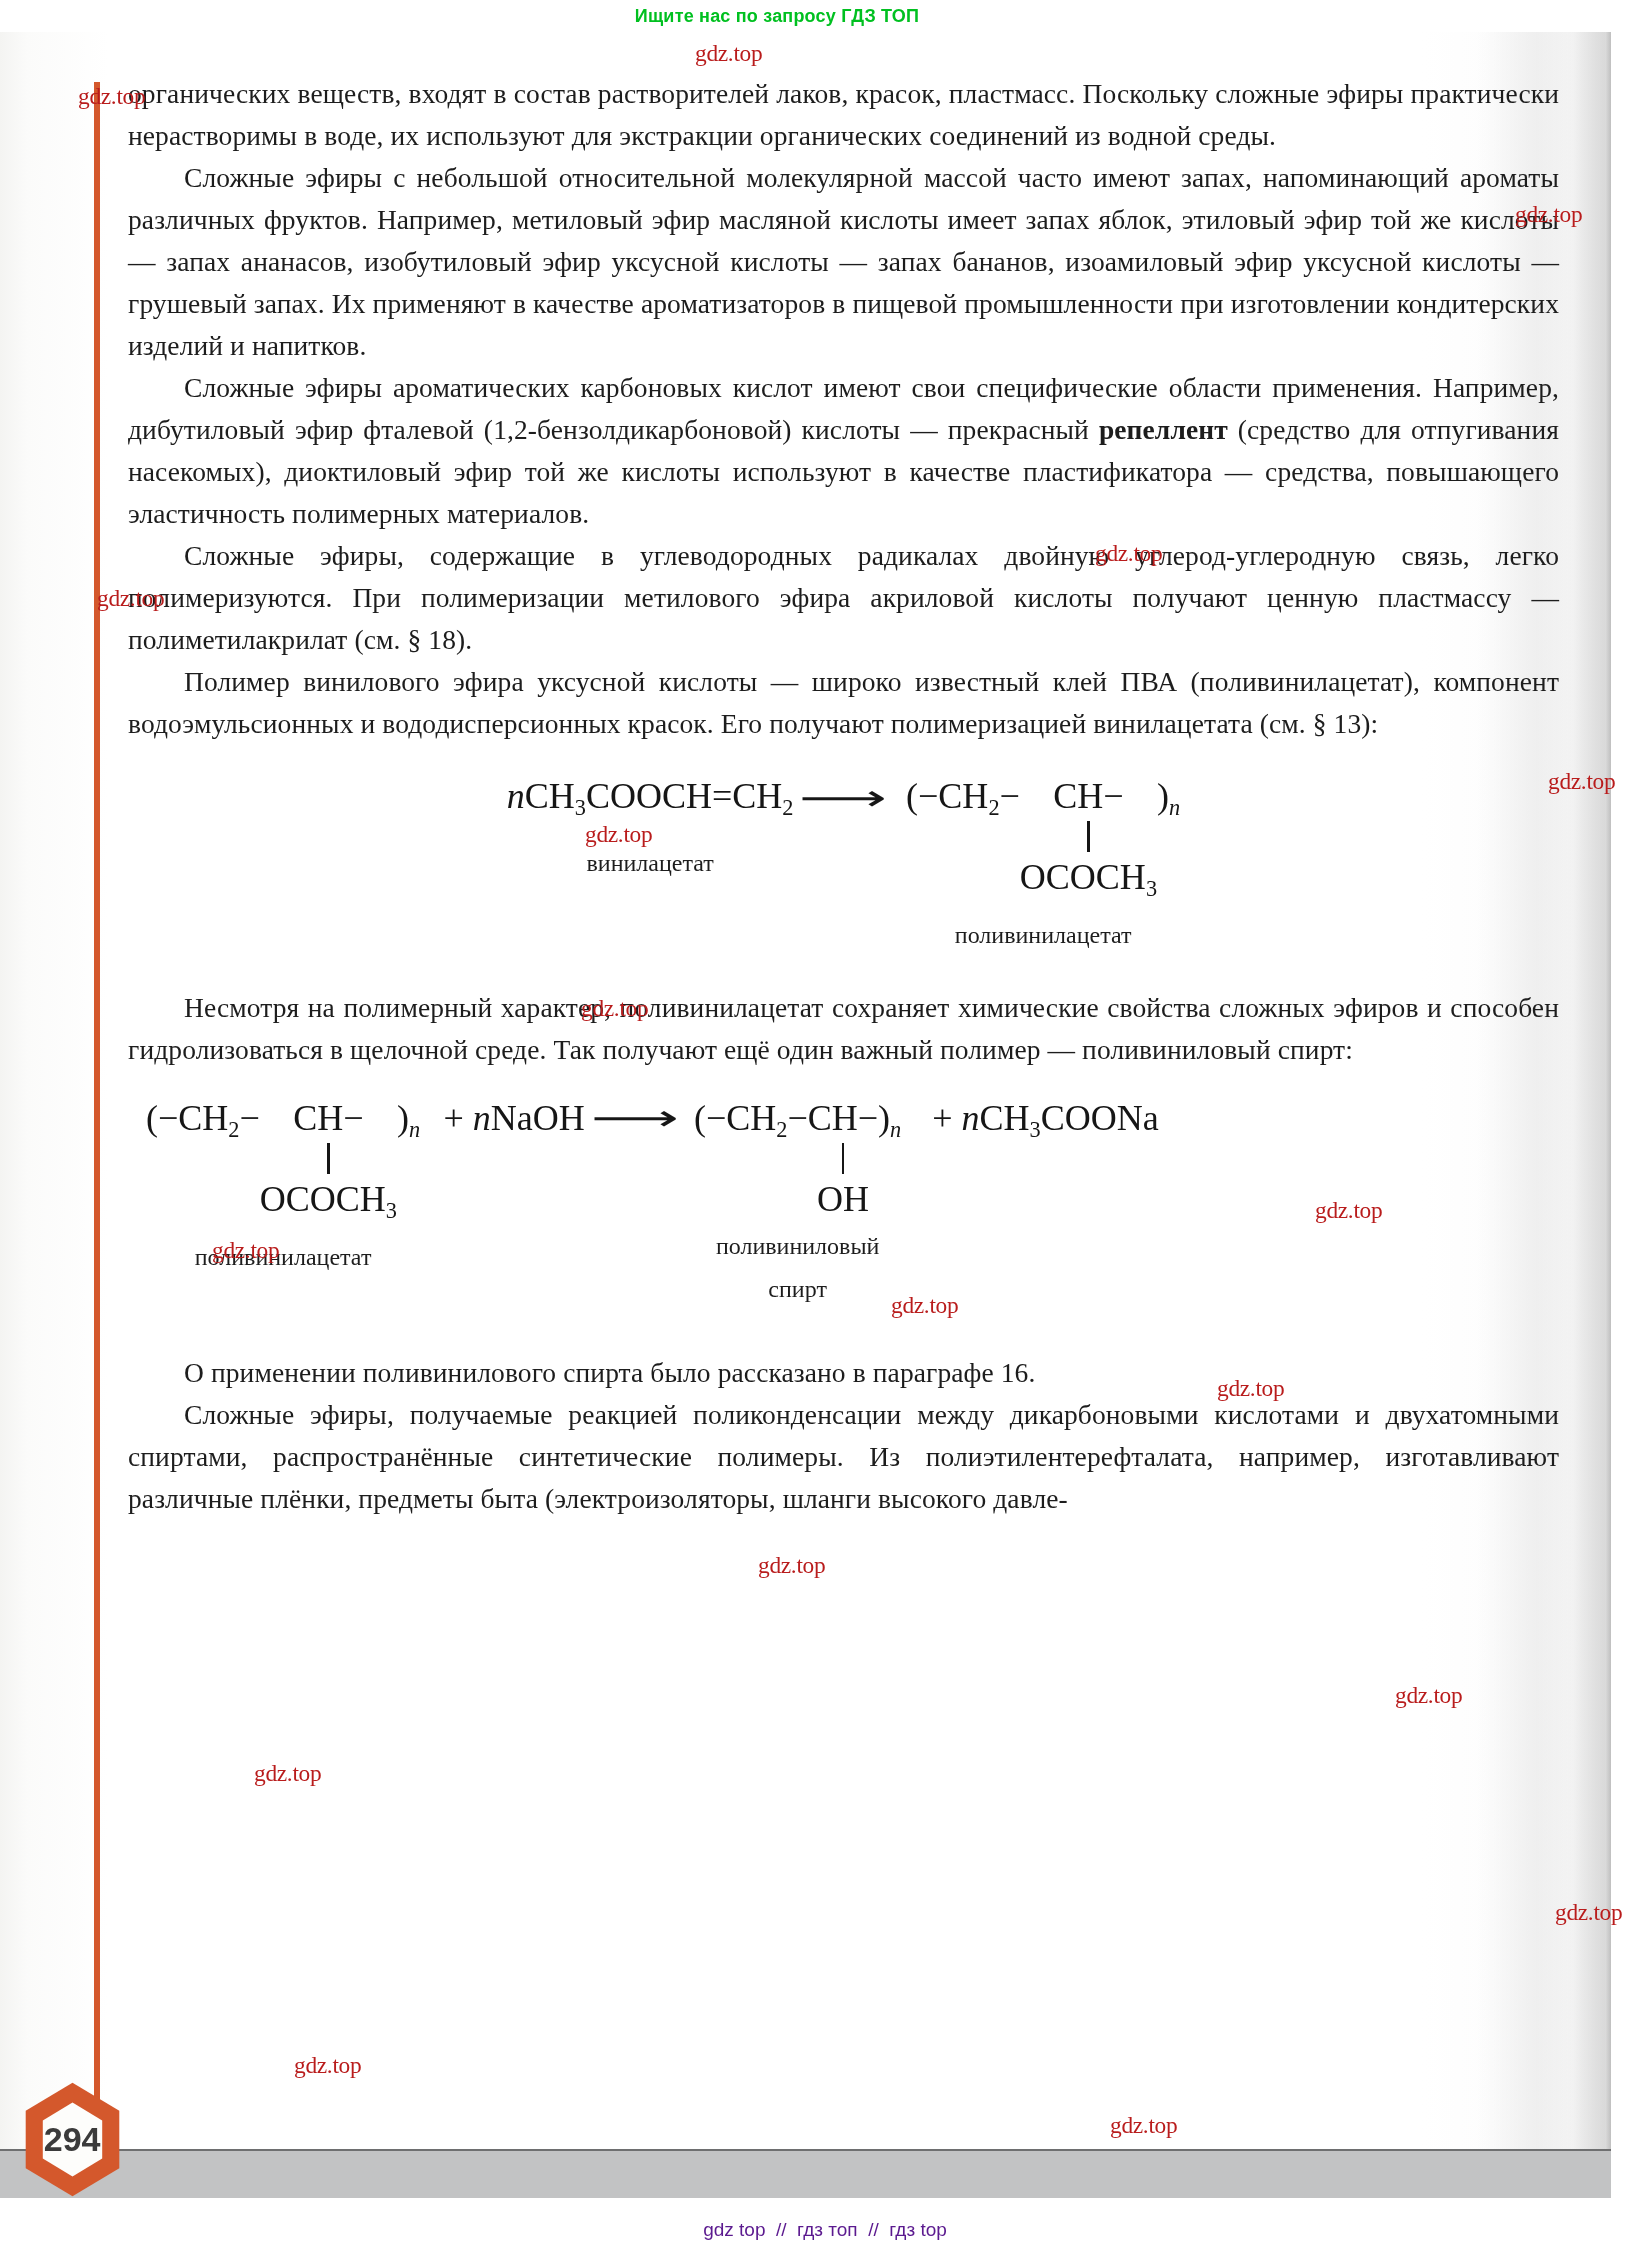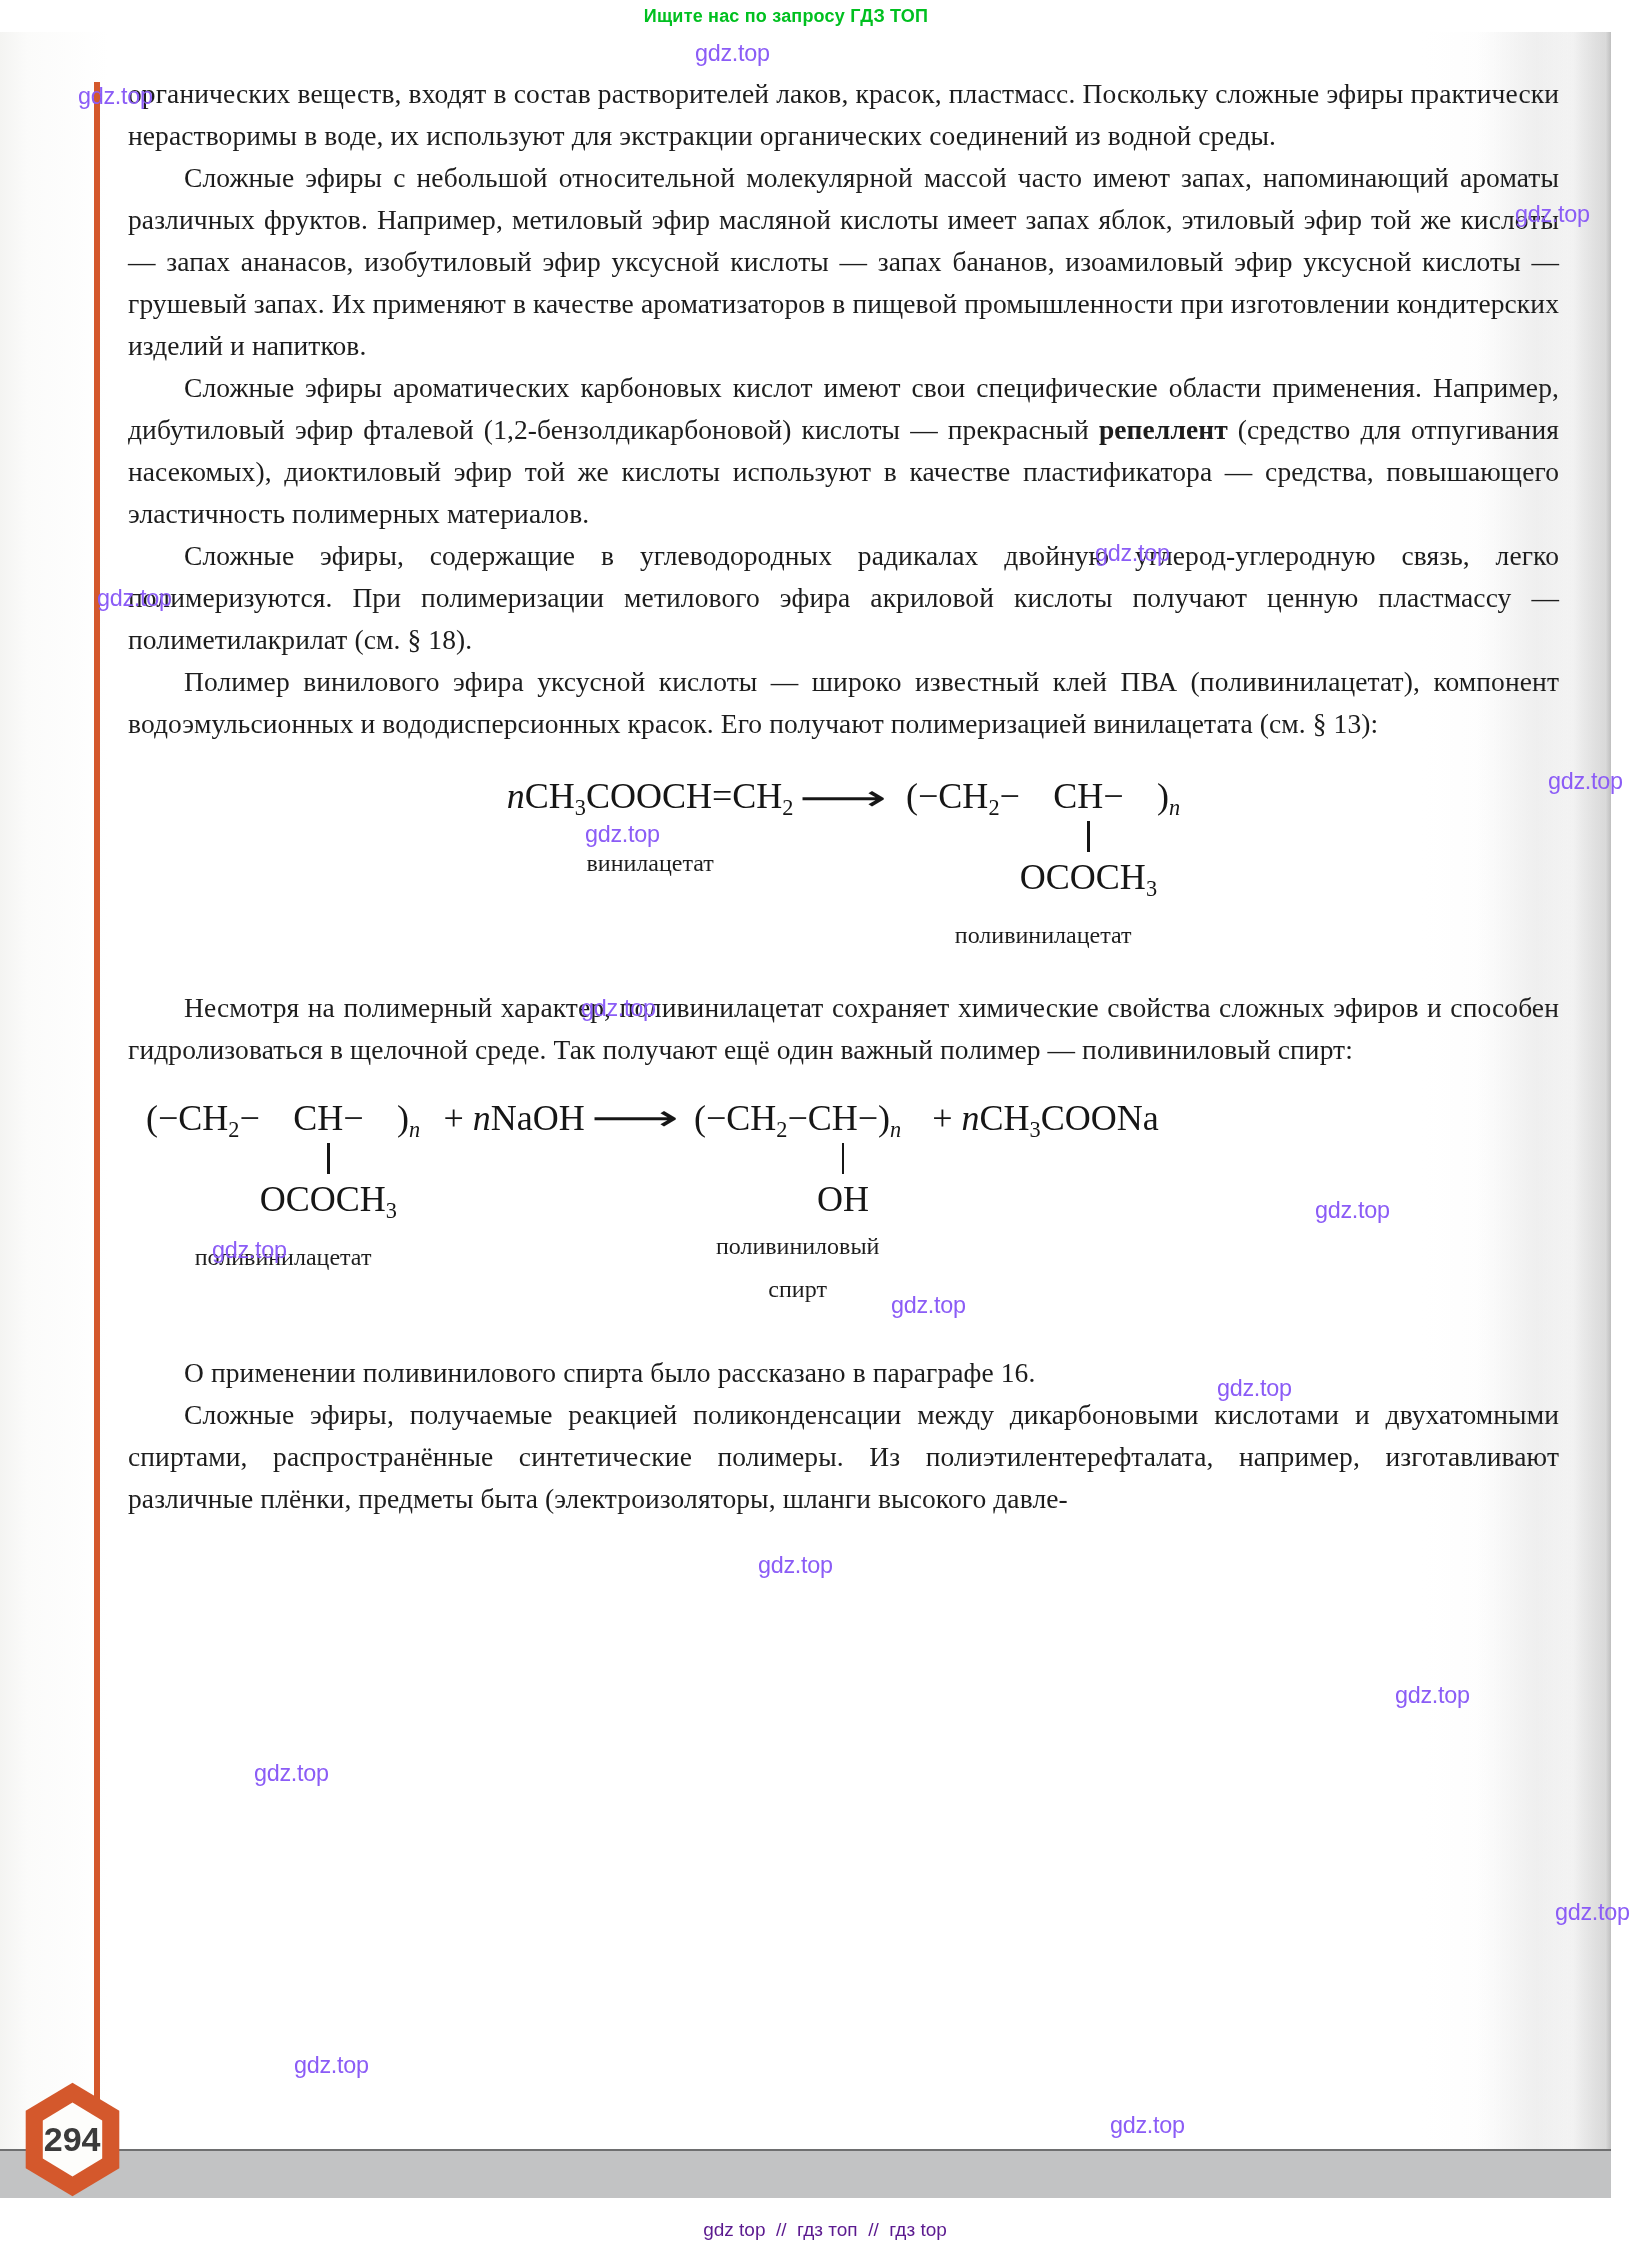--- a/index.html
+++ b/index.html
@@ -21,21 +21,20 @@
   
   #top-banner {
     position: absolute;
     top: 0; left: 0;
     width: 1554px;
     height: 32px;
     display: flex;
     align-items: center;
     justify-content: center;
     z-index: 40;
-    padding-left: 9px;
   }
   #top-banner .txt {
     font-family: "Liberation Sans", sans-serif;
     font-size: 18px;
     font-weight: 700;
     color: #00c020;
     letter-spacing: 0.2px;
     white-space: nowrap;
   }
 
@@ -195,23 +194,23 @@
   }
   .bond-v {
     width: 2.7px;
     height: 31px;
     background: #161616;
   }
 
   
   .wm {
     position: absolute;
-    font-family: Liberation Sans, sans-serif;
+    font-family: Liberation Serif, serif;
     font-size: 23.4px;
-    color: #8b5cf6;
+    color: #b91c1c;
     white-space: nowrap;
     z-index: 30;
     letter-spacing: -0.3px;
   }
 
   
   #footer {
     position: absolute;
     left: 0;
     top: 2207px;

